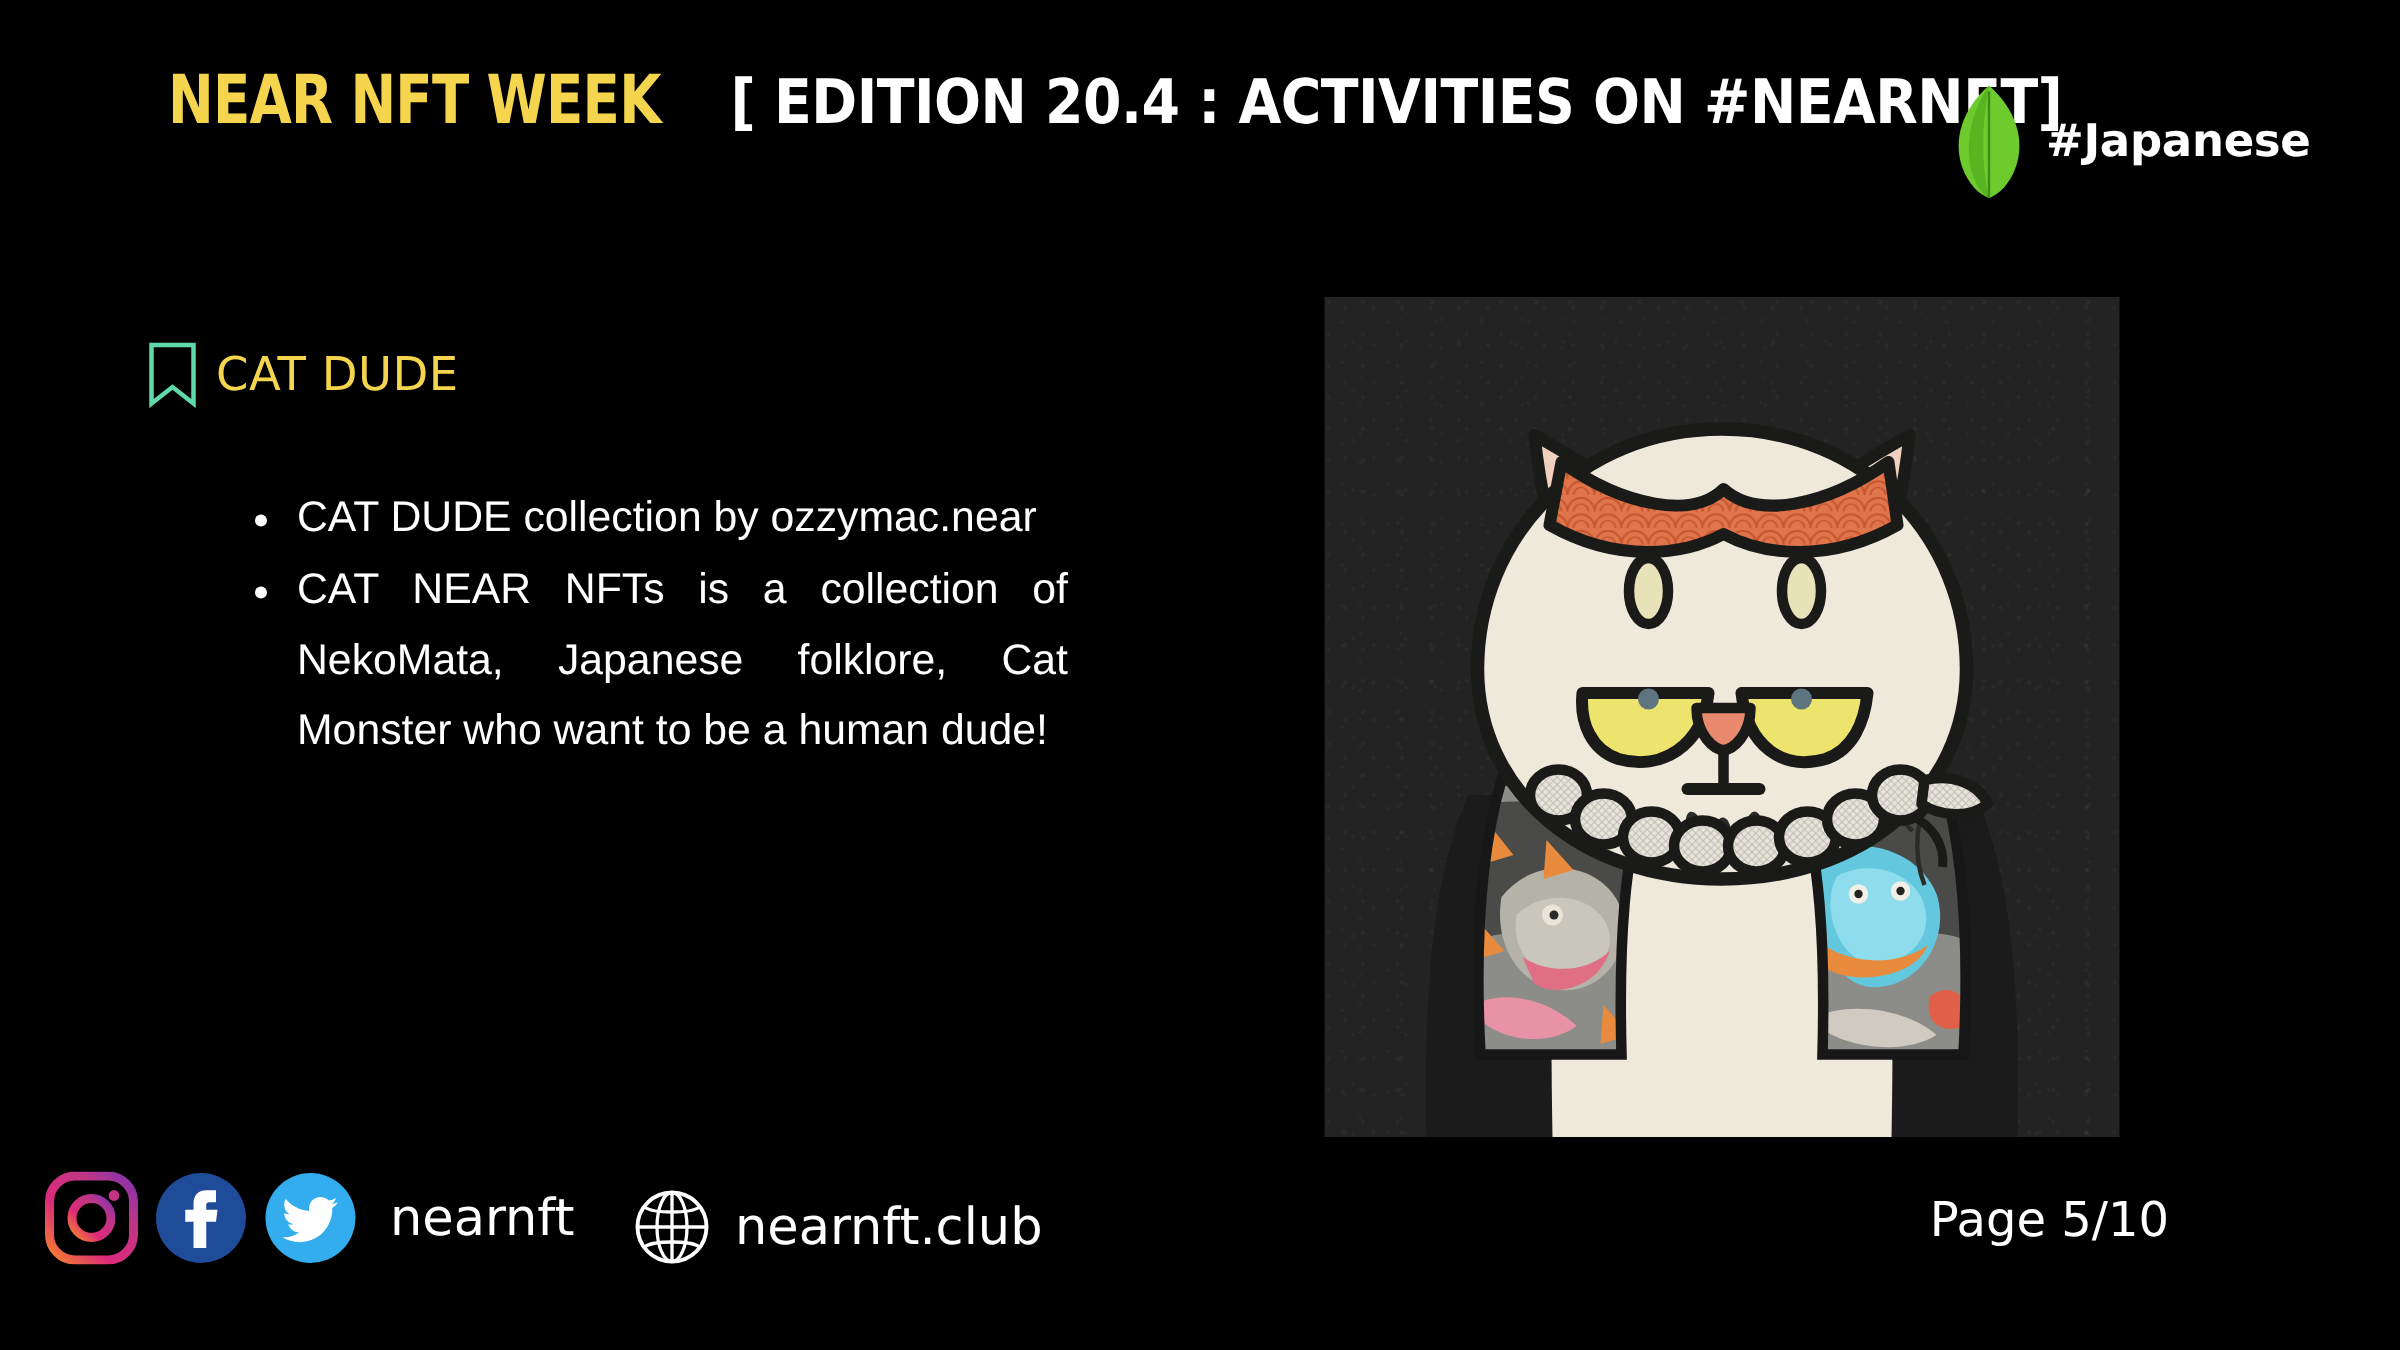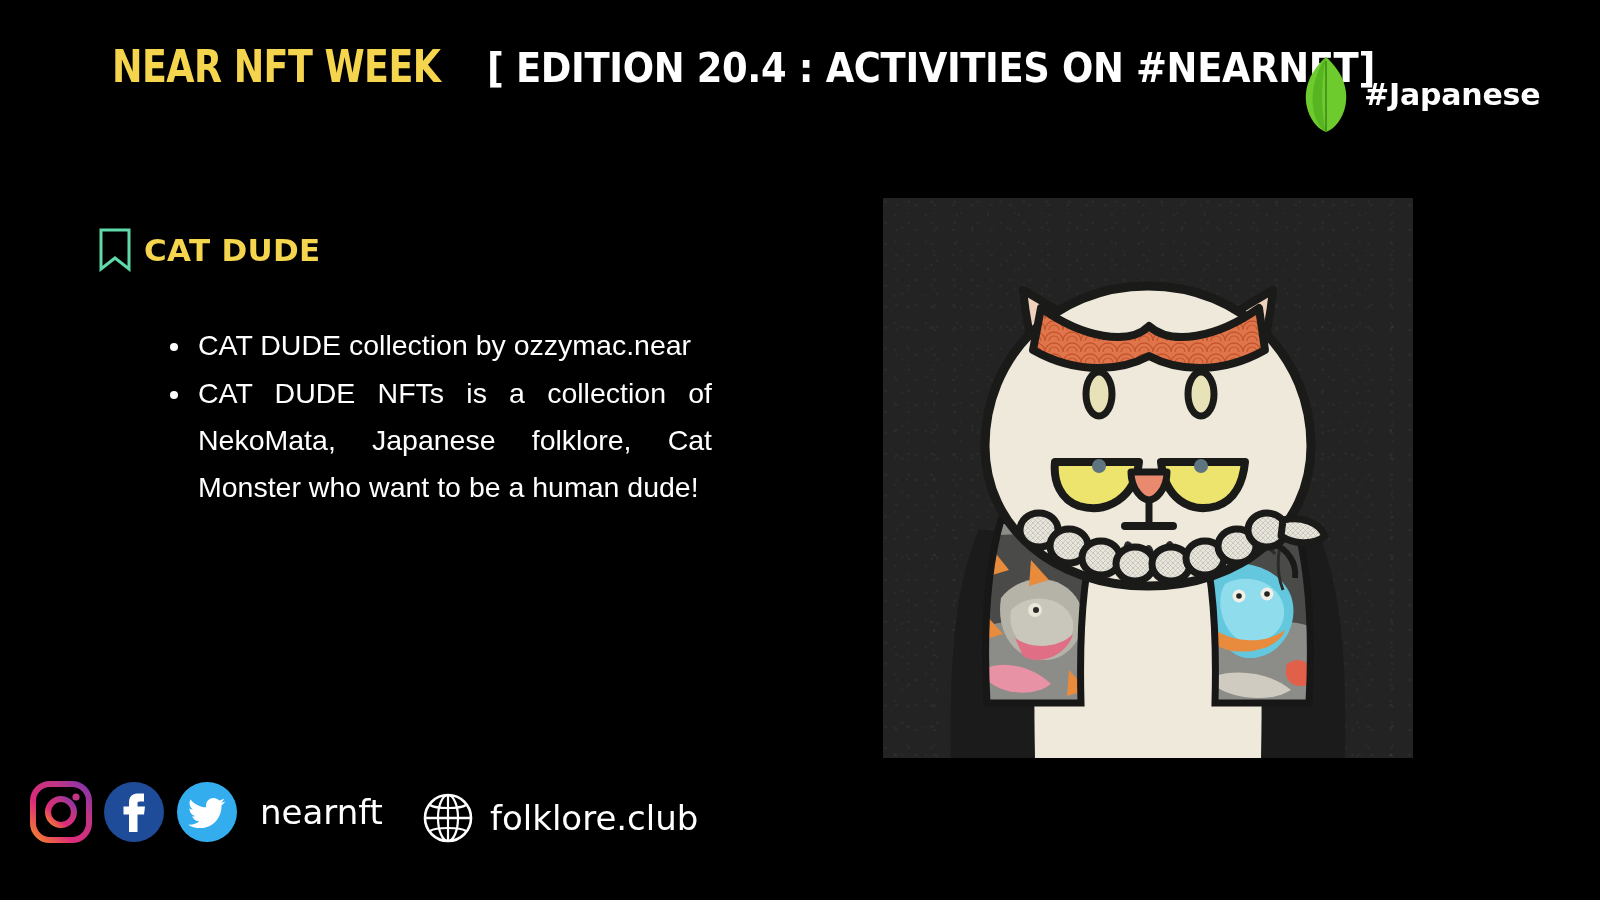--- a/index.html
+++ b/index.html
@@ -109,21 +109,21 @@
   .section-head {
     position: absolute;
     left: 98px;
     top: 228px;
     display: flex;
     align-items: center;
   }
   .bookmark-icon { width: 34px; height: 44px; display: block; }
   .section-title {
     font-size: 31px;
-    font-weight: 700;
+    font-weight: 400;
     color: #F5D54E;
     font-family: "DejaVu Sans", sans-serif;
     margin-left: 12px;
     letter-spacing: 0.3px;
   }
 
   .bullets {
     position: absolute;
     left: 160px;
     top: 322px;
@@ -253,21 +253,21 @@
     <path d="M3 2 H31 V41 L17 30 L3 41 Z" fill="none" stroke="#5FD9A8" stroke-width="3" stroke-linejoin="miter"></path>
   </svg>
   <span class="section-title">CAT DUDE</span>
 </div>
 
 <ul class="bullets">
   <li class="bullet">
     <span>CAT DUDE collection by ozzymac.near</span>
   </li>
   <li class="bullet">
-    <span>CAT DUDE NFTs is a collection of NekoMata, Japanese folklore, Cat Monster who want to be a human dude!</span>
+    <span>CAT NEAR NFTs is a collection of NekoMata, Japanese folklore, Cat Monster who want to be a human dude!</span>
   </li>
 </ul>
 
 <div class="art-frame">
   <div class="paper-noise"></div>
   <svg class="art-svg" viewBox="0 0 530 560">
     <defs>
       <pattern id="wavePat" width="18" height="11" patternUnits="userSpaceOnUse">
         <rect width="18" height="11" fill="#E0744A"></rect>
         <path d="M0 11 A9 9 0 0 1 18 11" fill="none" stroke="#C4552C" stroke-width="1.3"></path>
@@ -397,16 +397,17 @@
 
   <div class="web-group">
     <svg class="globe-icon" viewBox="0 0 52 52">
       <circle cx="26" cy="26" r="23" fill="none" stroke="#FFFFFF" stroke-width="2.6"></circle>
       <ellipse cx="26" cy="26" rx="10" ry="23" fill="none" stroke="#FFFFFF" stroke-width="2.2"></ellipse>
       <line x1="26" y1="3" x2="26" y2="49" stroke="#FFFFFF" stroke-width="2.2"></line>
       <line x1="3" y1="26" x2="49" y2="26" stroke="#FFFFFF" stroke-width="2.4"></line>
       <path d="M8 13 C14 17 38 17 44 13" fill="none" stroke="#FFFFFF" stroke-width="2.2"></path>
       <path d="M8 39 C14 35 38 35 44 39" fill="none" stroke="#FFFFFF" stroke-width="2.2"></path>
     </svg>
-    <span class="web-label">folklore.club</span>
+    <span class="web-label">nearnft.club</span>
   </div>
 
+  <span class="page-num">Page 5/10</span>
 </div>
 
 </body></html>

